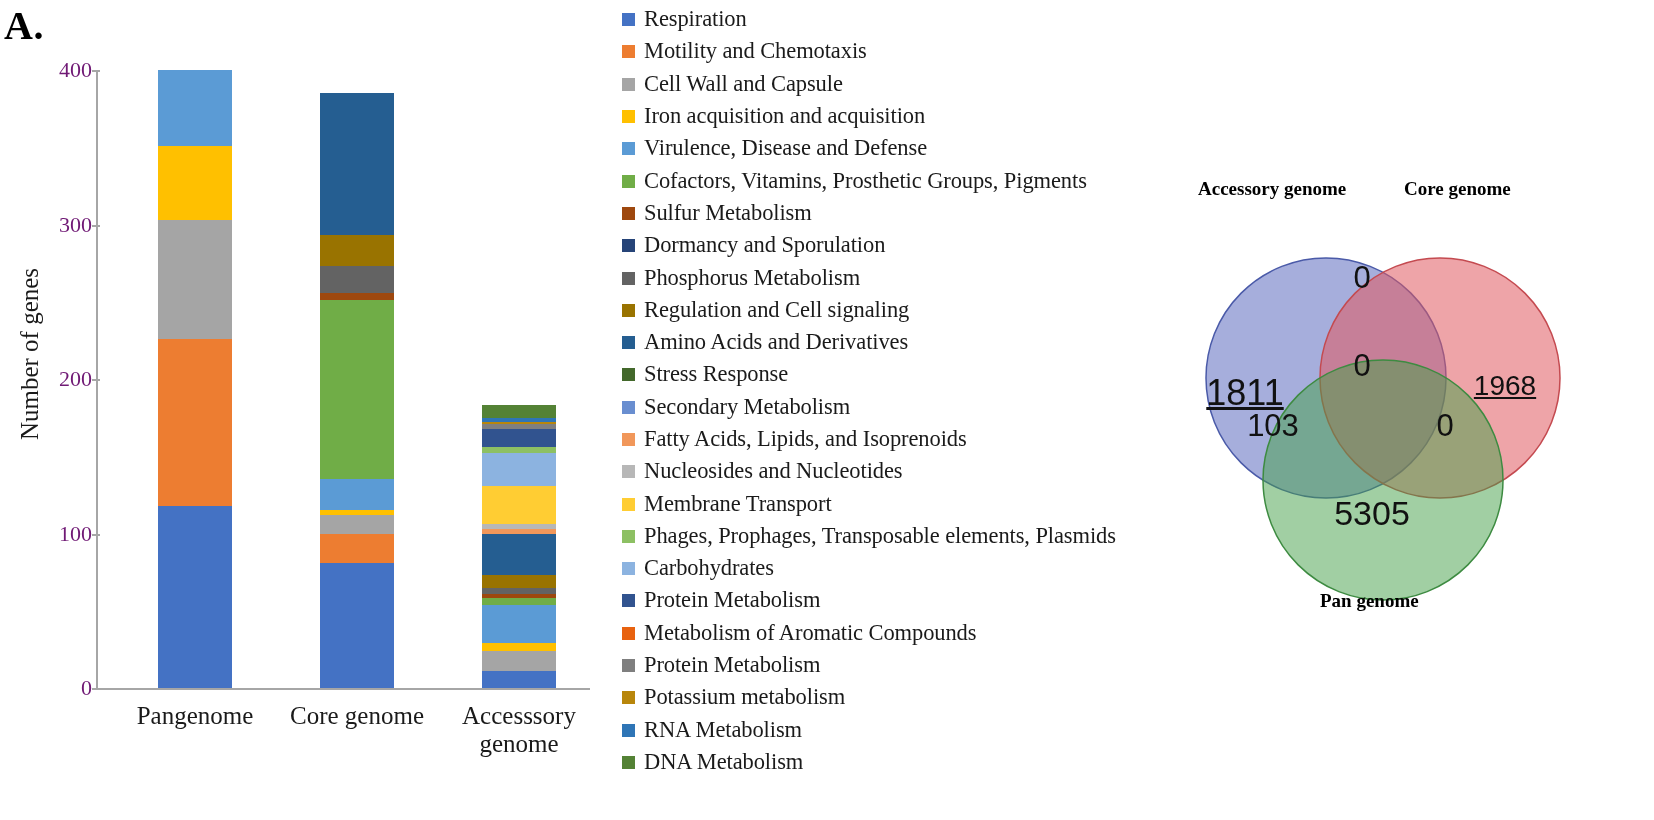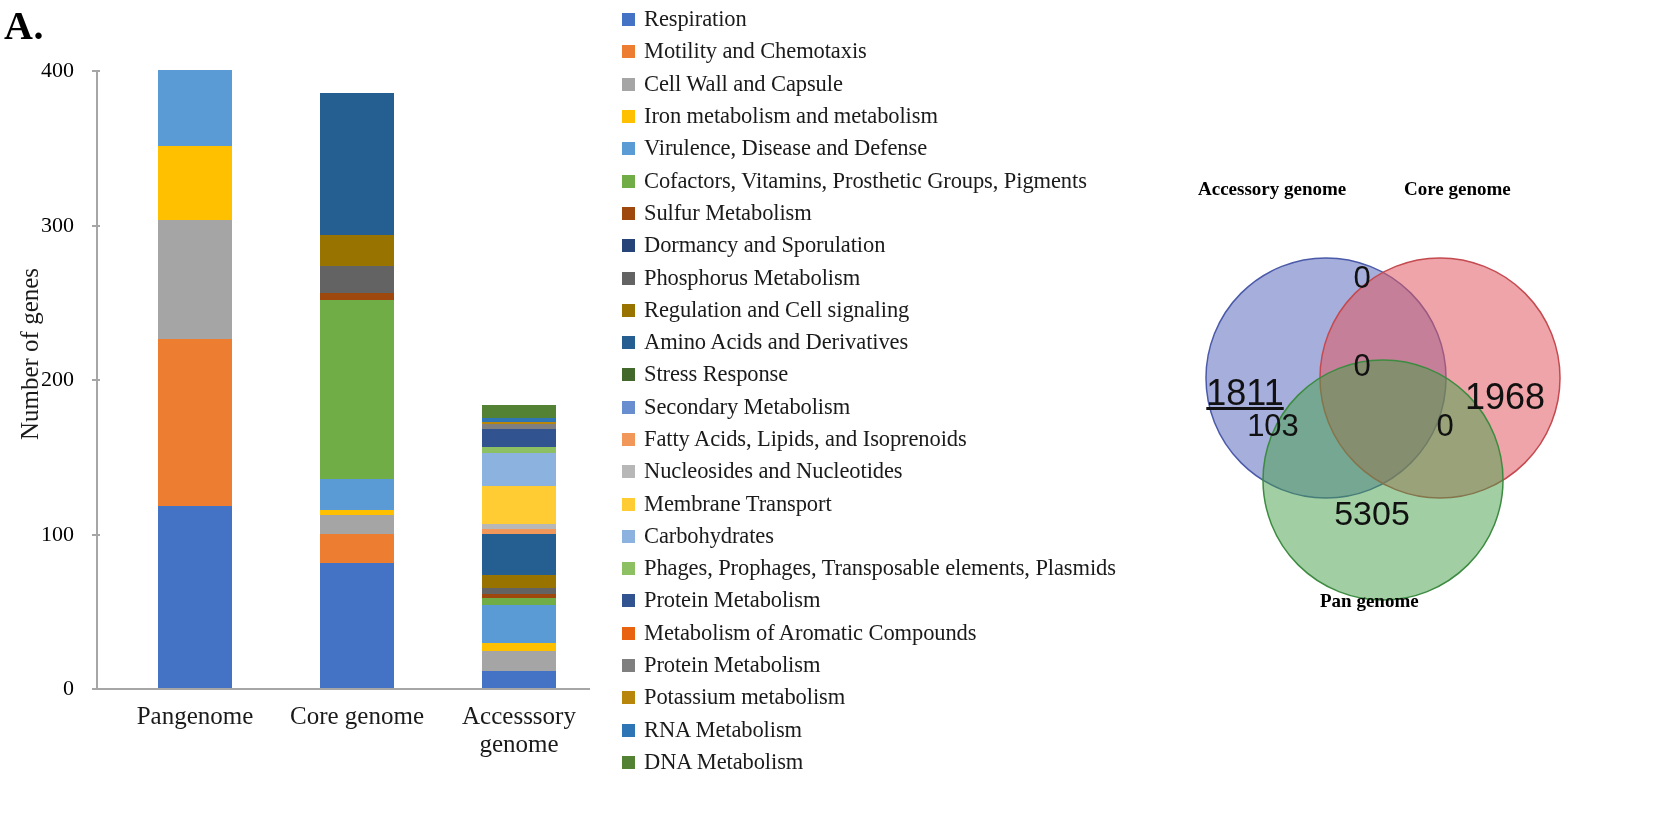--- a/index.html
+++ b/index.html
@@ -50,24 +50,24 @@
     position: absolute; left: 0; bottom: 0;
     width: 494px; height: 2px; background: #a6a6a6;
   }
   .y-tick {
     position: absolute; left: -4px;
     width: 8px; height: 2px; background: #a6a6a6;
   }
   .y-tick-label {
     position: absolute;
     right: 100%;
-    margin-right: 18px;
+    margin-right: 0;
     transform: translateY(-50%);
     font-size: 22px;
-    color: #000000;
+    color: #701a75;
     white-space: nowrap;
   }
 
   .bar {
     position: absolute;
     bottom: 2px;
     width: 74px;
     display: flex;
     flex-direction: column-reverse;
   }
@@ -123,21 +123,21 @@
   #venn-label-pan       { left: 180px; top: 440px; }
   .venn-count {
     position: absolute;
     font-size: 34px;
     color: #111;
     font-family: "Liberation Sans", "DejaVu Sans", sans-serif;
     white-space: nowrap;
     transform: translate(-50%, -50%);
   }
   #venn-count-accessory { left: 105px; top: 243px; font-size: 36px; text-decoration: underline; }
-  #venn-count-core      { left: 365px; top: 247px; font-size: 36px; }
+  #venn-count-core      { left: 365px; top: 236px; font-size: 28px; text-decoration: underline; }
   #venn-count-pan       { left: 232px; top: 363px; font-size: 34px; }
   #venn-count-ac        { left: 222px; top: 128px; font-size: 31px; }
   #venn-count-ap        { left: 133px; top: 276px; font-size: 31px; }
   #venn-count-cp        { left: 305px; top: 276px; font-size: 31px; }
   #venn-count-acp       { left: 222px; top: 216px; font-size: 31px; }
 </style>
 </head>
 <body>
 
 <div id="root">
@@ -227,21 +227,21 @@
       <div class="legend-row">
         <span class="legend-swatch" style="background: rgb(237, 125, 49);"></span>
         <span class="legend-label">Motility and Chemotaxis</span>
       </div>
       <div class="legend-row">
         <span class="legend-swatch" style="background: rgb(165, 165, 165);"></span>
         <span class="legend-label">Cell Wall and Capsule</span>
       </div>
       <div class="legend-row">
         <span class="legend-swatch" style="background: rgb(255, 192, 0);"></span>
-        <span class="legend-label">Iron metabolism and metabolism</span>
+        <span class="legend-label">Iron acquisition and acquisition</span>
       </div>
       <div class="legend-row">
         <span class="legend-swatch" style="background: rgb(91, 155, 213);"></span>
         <span class="legend-label">Virulence, Disease and Defense</span>
       </div>
       <div class="legend-row">
         <span class="legend-swatch" style="background: rgb(112, 173, 71);"></span>
         <span class="legend-label">Cofactors, Vitamins, Prosthetic Groups, Pigments</span>
       </div>
       <div class="legend-row">
@@ -278,26 +278,26 @@
       </div>
       <div class="legend-row">
         <span class="legend-swatch" style="background: rgb(183, 183, 183);"></span>
         <span class="legend-label">Nucleosides and Nucleotides</span>
       </div>
       <div class="legend-row">
         <span class="legend-swatch" style="background: rgb(255, 205, 51);"></span>
         <span class="legend-label">Membrane Transport</span>
       </div>
       <div class="legend-row">
+        <span class="legend-swatch" style="background: rgb(141, 192, 99);"></span>
+        <span class="legend-label">Phages, Prophages, Transposable elements, Plasmids</span>
+      </div>
+      <div class="legend-row">
         <span class="legend-swatch" style="background: rgb(140, 179, 224);"></span>
         <span class="legend-label">Carbohydrates</span>
-      </div>
-      <div class="legend-row">
-        <span class="legend-swatch" style="background: rgb(141, 192, 99);"></span>
-        <span class="legend-label">Phages, Prophages, Transposable elements, Plasmids</span>
       </div>
       <div class="legend-row">
         <span class="legend-swatch" style="background: rgb(49, 83, 143);"></span>
         <span class="legend-label">Protein Metabolism</span>
       </div>
       <div class="legend-row">
         <span class="legend-swatch" style="background: rgb(232, 98, 15);"></span>
         <span class="legend-label">Metabolism of Aromatic Compounds</span>
       </div>
       <div class="legend-row">

